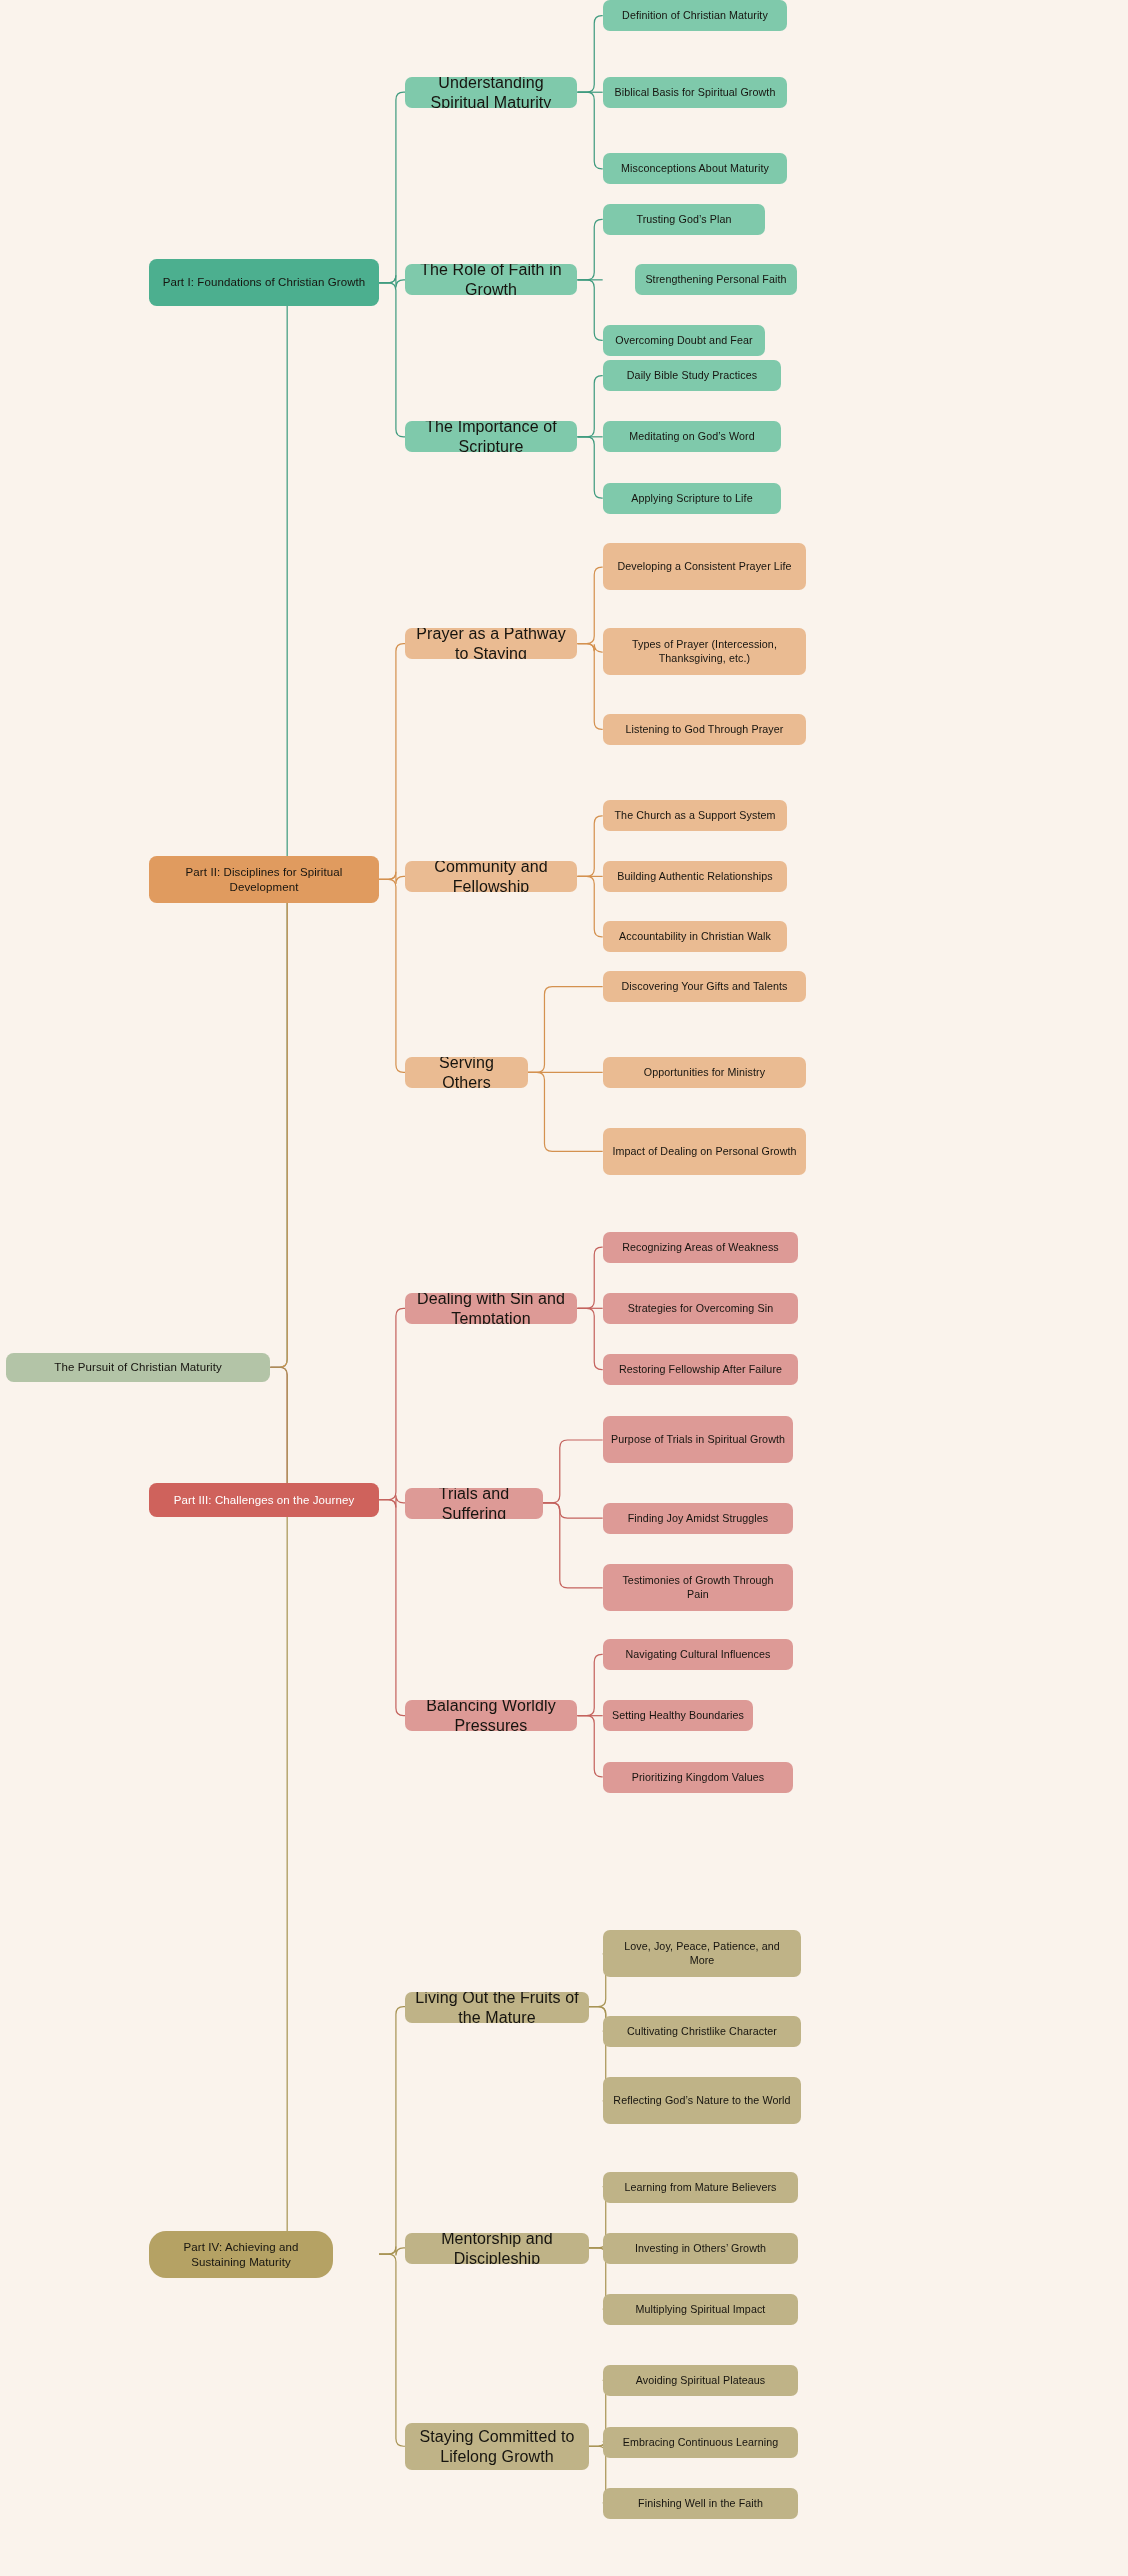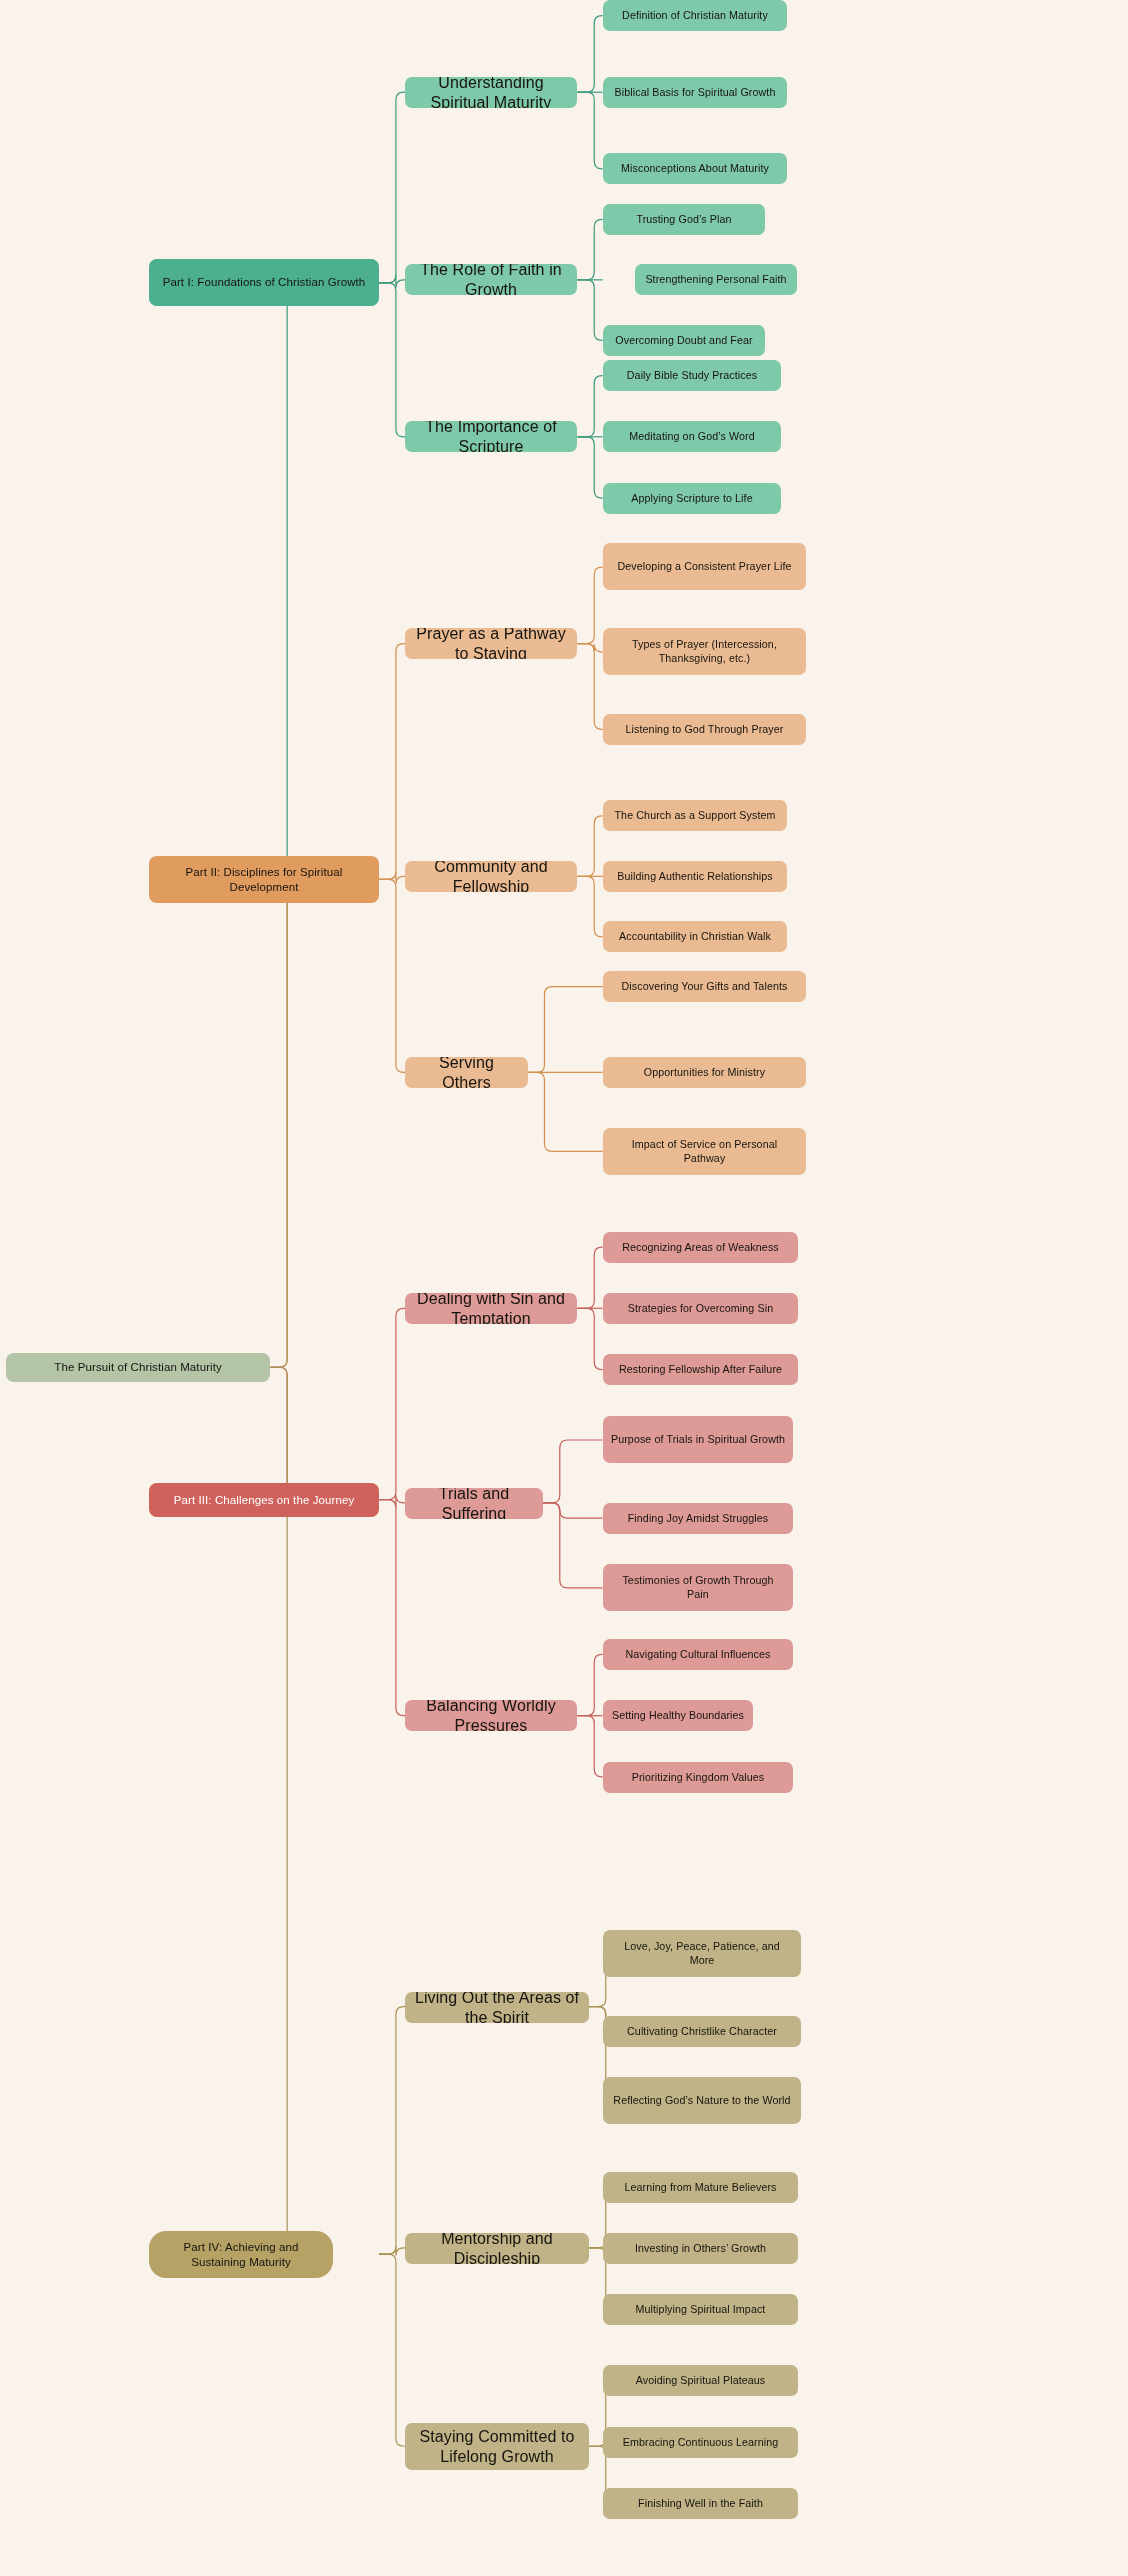--- a/index.html
+++ b/index.html
@@ -186,21 +186,21 @@
       <div class="node l2" style="left: 405px; top: 1057px; width: 123px; height: 31px; background: rgb(234, 187, 146);">
         <span>Serving Others</span>
       </div>
       <div class="node l3" style="left: 603px; top: 971px; width: 203px; height: 31px; background: rgb(234, 187, 146);">
         <span>Discovering Your Gifts and Talents</span>
       </div>
       <div class="node l3" style="left: 603px; top: 1057px; width: 203px; height: 31px; background: rgb(234, 187, 146);">
         <span>Opportunities for Ministry</span>
       </div>
       <div class="node l3" style="left: 603px; top: 1128px; width: 203px; height: 47px; background: rgb(234, 187, 146);">
-        <span>Impact of Service on Personal Pathway</span>
+        <span>Impact of Dealing on Personal Growth</span>
       </div>
       <div class="node l1 white-text" style="left: 149px; top: 1483px; width: 230px; height: 34px; background: rgb(207, 98, 92);">
         <span>Part III: Challenges on the Journey</span>
       </div>
       <div class="node l2" style="left: 405px; top: 1293px; width: 172px; height: 31px; background: rgb(221, 154, 150);">
         <span>Dealing with Sin and Temptation</span>
       </div>
       <div class="node l3" style="left: 603px; top: 1232px; width: 195px; height: 31px; background: rgb(221, 154, 150);">
         <span>Recognizing Areas of Weakness</span>
       </div>
@@ -231,21 +231,21 @@
       <div class="node l3" style="left: 603px; top: 1700px; width: 150px; height: 31px; background: rgb(221, 154, 150);">
         <span>Setting Healthy Boundaries</span>
       </div>
       <div class="node l3" style="left: 603px; top: 1762px; width: 190px; height: 31px; background: rgb(221, 154, 150);">
         <span>Prioritizing Kingdom Values</span>
       </div>
       <div class="node l1" style="left: 149px; top: 2231px; width: 184px; height: 47px; background: rgb(181, 162, 100); border-radius: 17px;">
         <span>Part IV: Achieving and Sustaining Maturity</span>
       </div>
       <div class="node l2" style="left: 405px; top: 1992px; width: 184px; height: 31px; background: rgb(191, 179, 135);">
-        <span>Living Out the Areas of the Spirit</span>
+        <span>Living Out the Fruits of the Mature</span>
       </div>
       <div class="node l3" style="left: 603px; top: 1930px; width: 198px; height: 47px; background: rgb(191, 179, 135);">
         <span>Love, Joy, Peace, Patience, and More</span>
       </div>
       <div class="node l3" style="left: 603px; top: 2016px; width: 198px; height: 31px; background: rgb(191, 179, 135);">
         <span>Cultivating Christlike Character</span>
       </div>
       <div class="node l3" style="left: 603px; top: 2077px; width: 198px; height: 47px; background: rgb(191, 179, 135);">
         <span>Reflecting God’s Nature to the World</span>
       </div>

